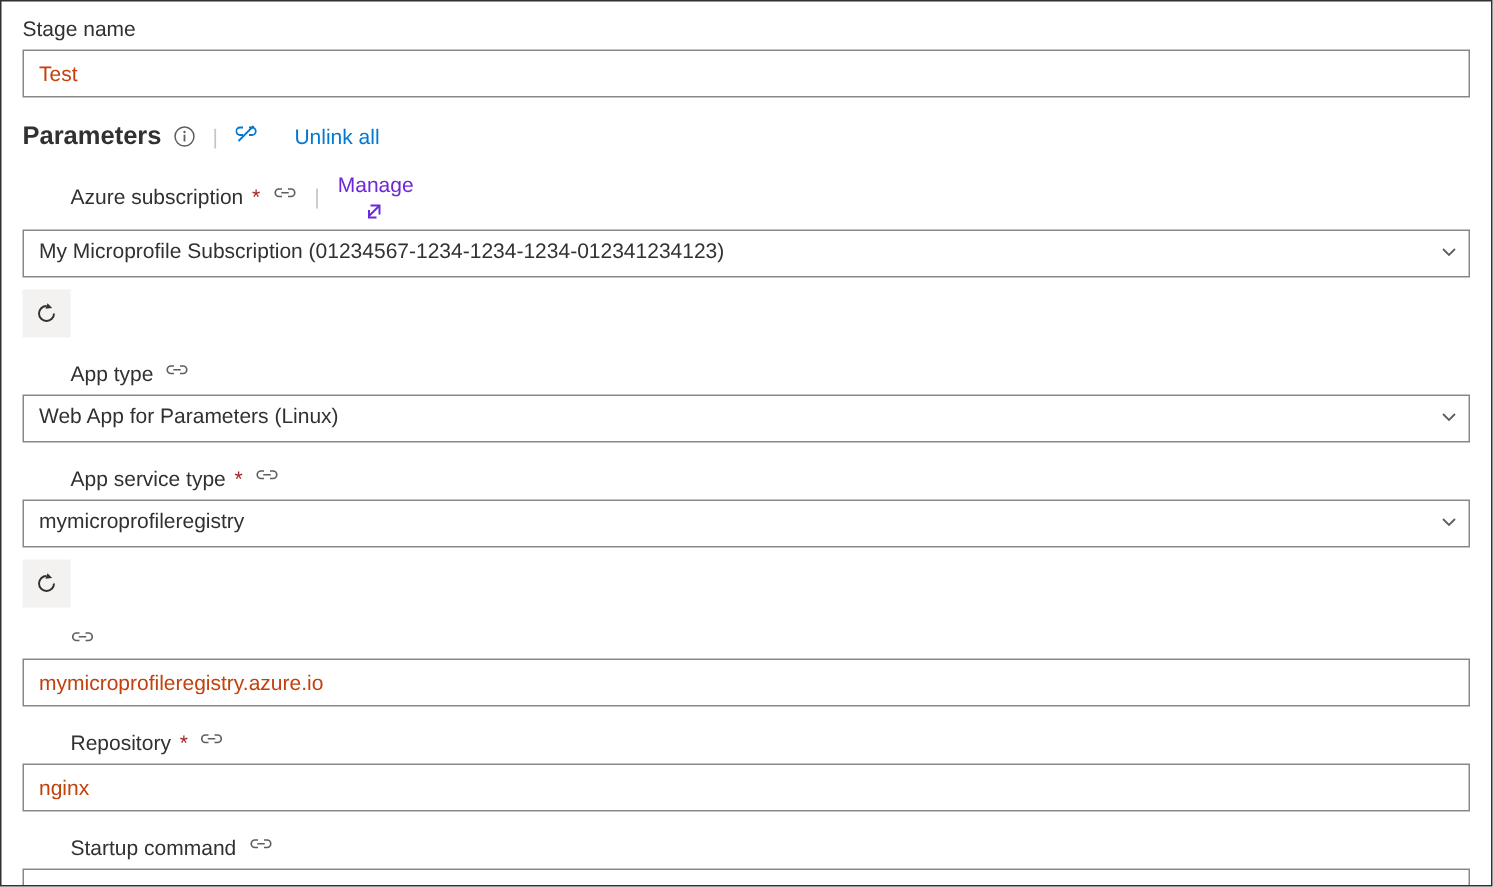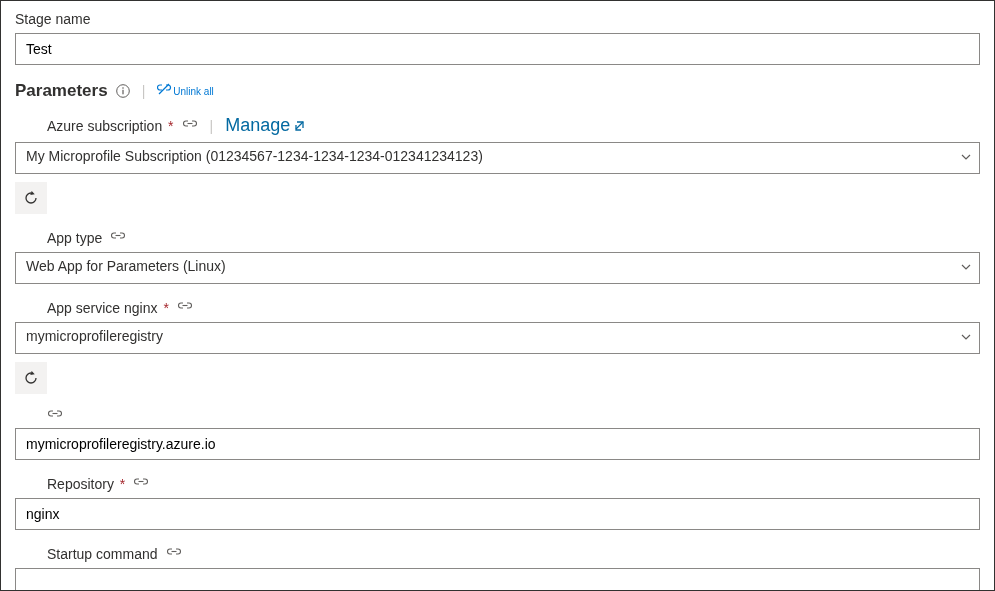--- a/index.html
+++ b/index.html
@@ -39,36 +39,37 @@
     }
     .link-icon {
       display: inline-flex;
       color: #605e5c;
     }
     .separator {
       color: #c8c6c4;
       margin: 0 4px;
     }
     .azure-link {
-      color: #0369a1;
+      color: #6d28d9;
       text-decoration: none;
-      font-size: 18px;
+      font-size: 14px;
       cursor: pointer;
       display: inline-flex;
       align-items: center;
       gap: 4px;
+      flex-direction: column;
     }
     .text-input {
       width: 100%;
       height: 32px;
       padding: 5px 10px;
       border: 1px solid #8a8886;
       font-size: 14px;
       font-family: inherit;
-      color: #000000;
+      color: #c2410c;
       background: #fff;
     }
     .select-row {
       display: flex;
       align-items: stretch;
       gap: 8px;
       flex-direction: column;
     }
     .select-wrapper {
       position: relative;
@@ -118,25 +119,25 @@
       color: #323130;
     }
     .info-icon {
       display: inline-flex;
       color: #605e5c;
       cursor: pointer;
     }
     .unlink-link {
       color: #0078d4;
       text-decoration: none;
-      font-size: 10px;
-      cursor: pointer;
-      display: inline-flex;
-      align-items: center;
-      gap: 0;
+      font-size: 14px;
+      cursor: pointer;
+      display: inline-flex;
+      align-items: center;
+      gap: 23px;
     }
     .external-icon {
       display: inline-flex;
     }
   </style>
 </head>
 <body>
 
 <div class="field-group">
   <label class="field-label">Stage name</label>
@@ -221,21 +222,21 @@
     <span class="select-chevron">
       <svg width="12" height="12" viewBox="0 0 12 12">
           <path d="M2 4 L6 8 L10 4" stroke="currentColor" stroke-width="1.2" fill="none"></path>
         </svg>
     </span>
   </div>
 </div>
 
 <div class="field-group">
   <div class="label-row">
-    <span><span>App service nginx</span><span class="required"> *</span></span>
+    <span><span>App service type</span><span class="required"> *</span></span>
     <span class="link-icon">
       <svg width="16" height="12" viewBox="0 0 16 12" fill="none">
         <path d="M6 6 L4 6 A2.5 2.5 0 0 1 4 1 L6 1" stroke="currentColor" stroke-width="1.1" fill="none"></path>
         <path d="M10 1 L12 1 A2.5 2.5 0 0 1 12 6 L10 6" stroke="currentColor" stroke-width="1.1" fill="none"></path>
         <line x1="5.5" y1="3.5" x2="10.5" y2="3.5" stroke="currentColor" stroke-width="1.1"></line>
       </svg>
     </span>
   </div>
   <div class="select-row">
     <div class="select-wrapper">

